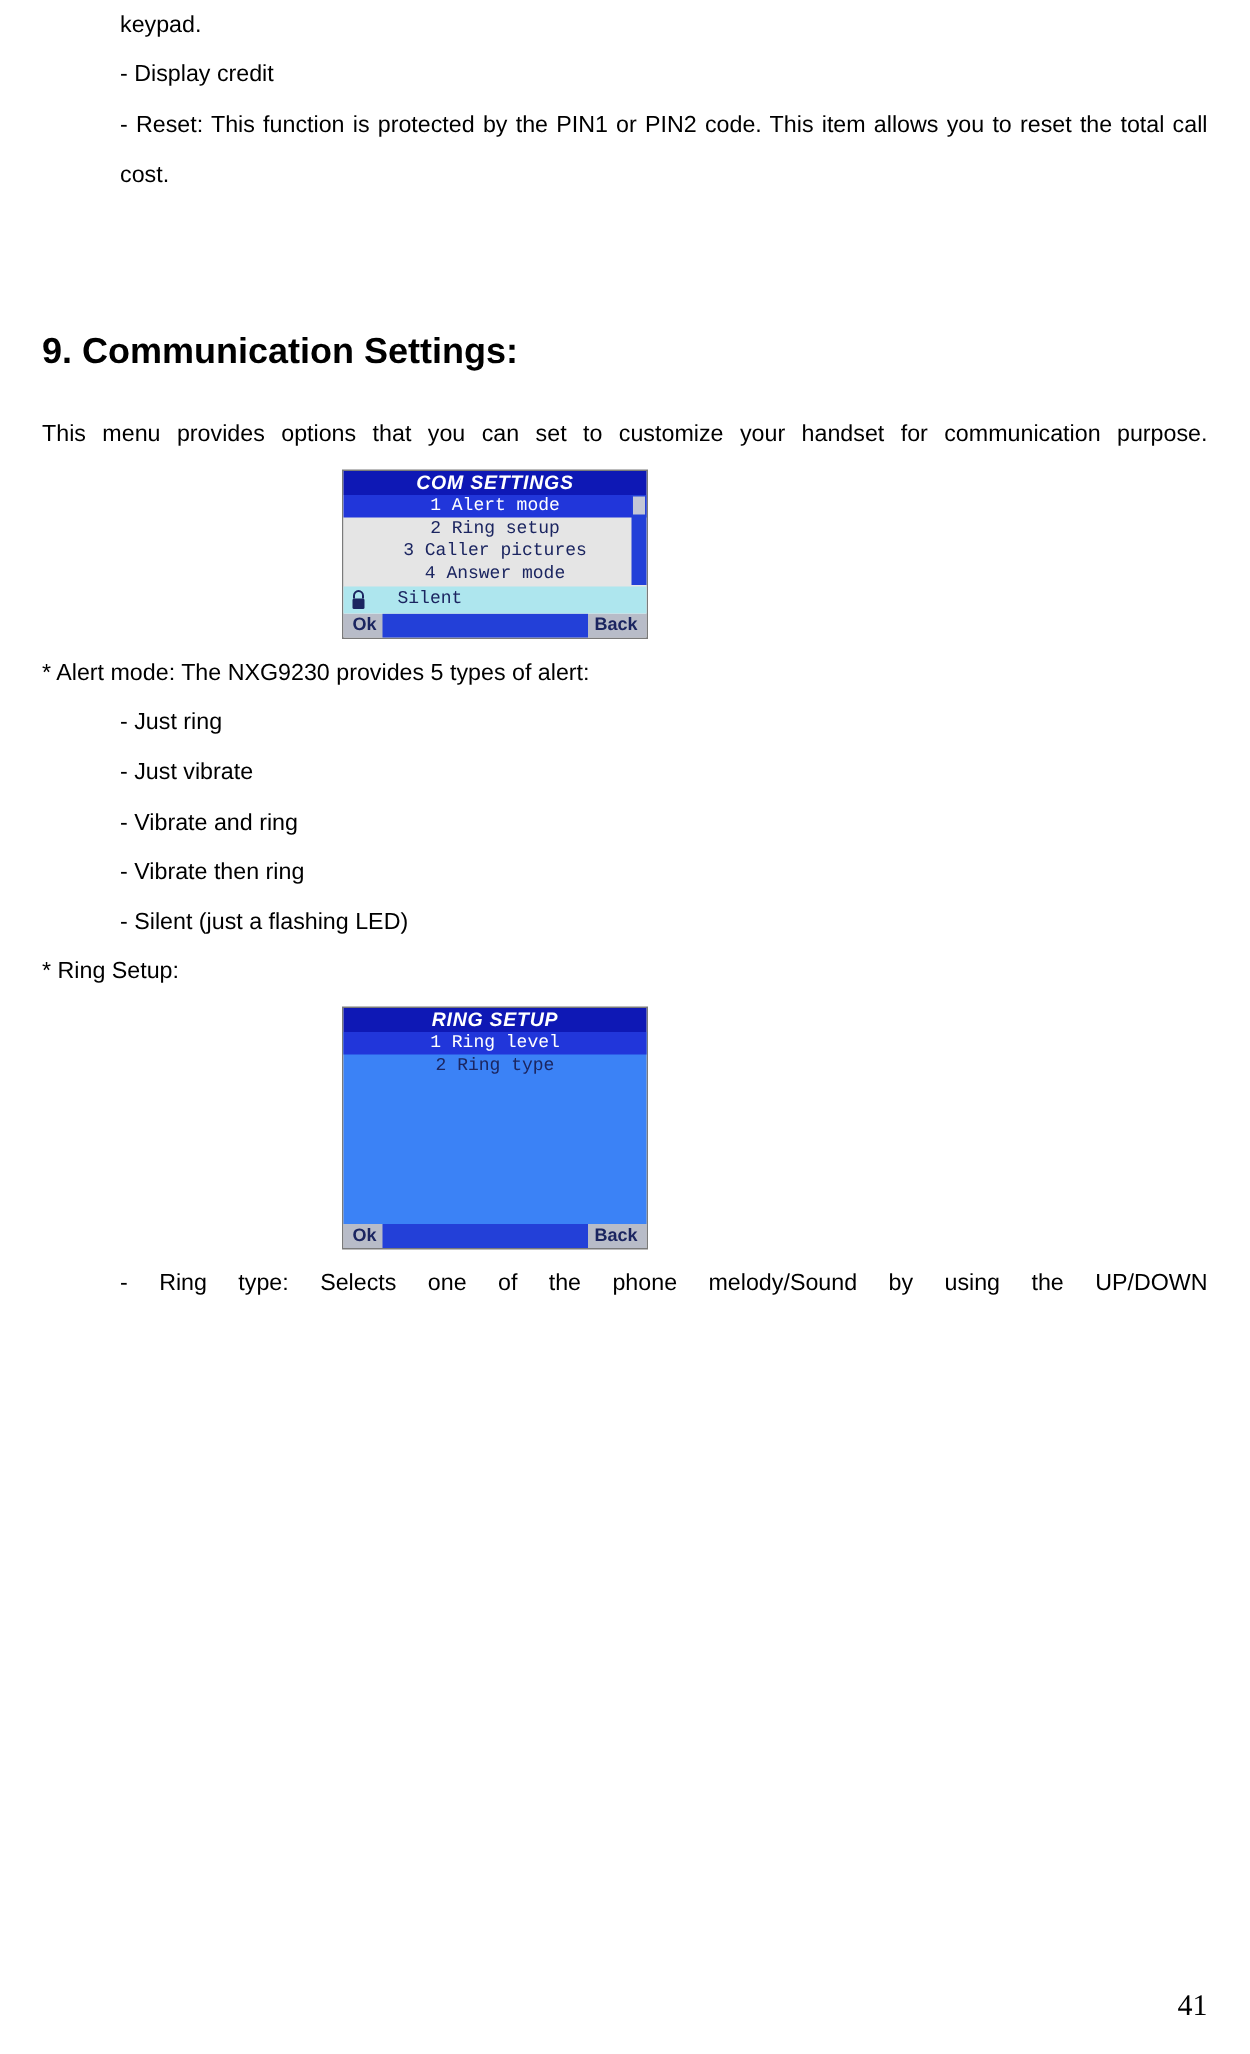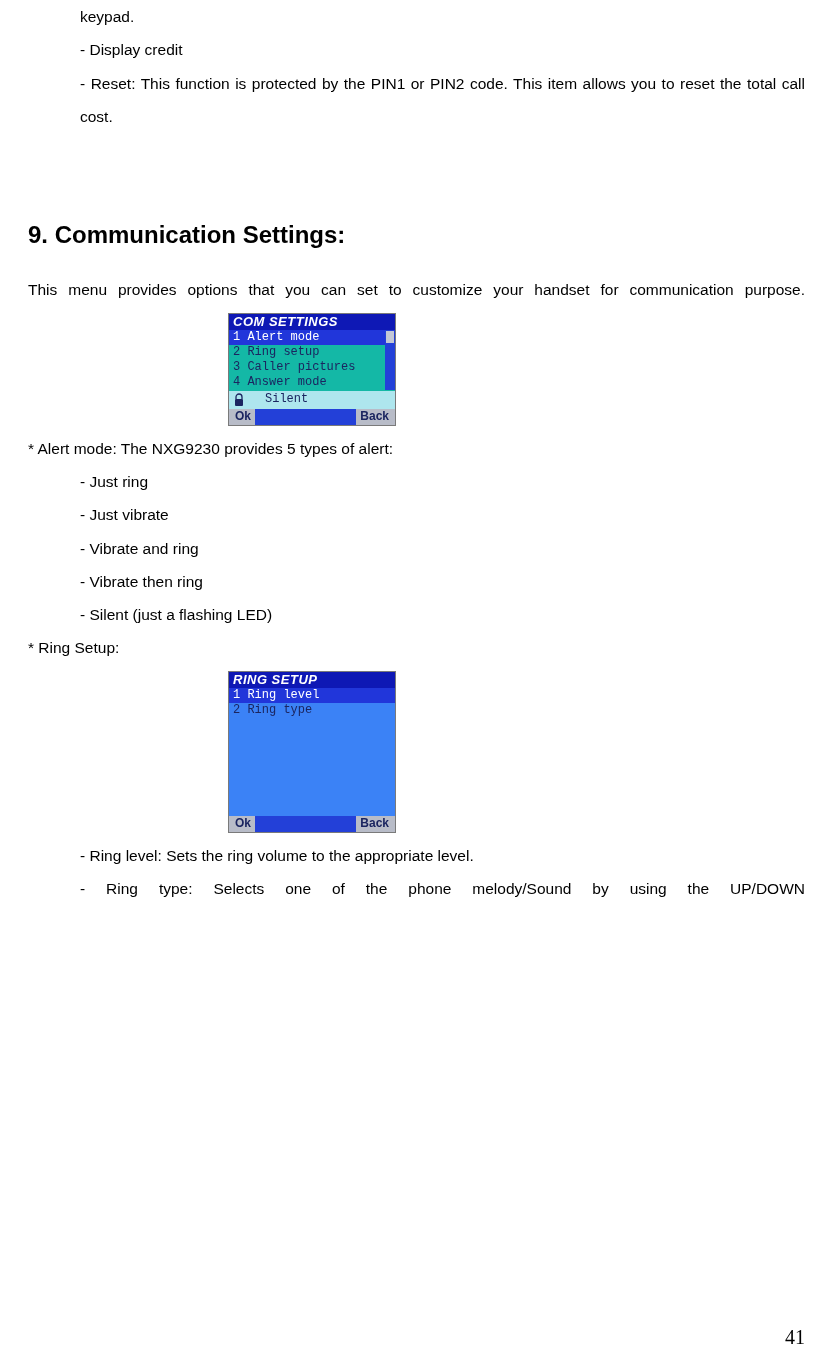--- a/index.html
+++ b/index.html
@@ -40,38 +40,39 @@
       margin-top: 88px;
       margin-bottom: 24px;
     }
     .screenshot-wrap {
       display: flex;
       justify-content: flex-start;
       padding-left: 200px;
       margin: 6px 0;
     }
     .phone-screen {
-      width: 168px;
+      width: 204px;
       border: 1px solid #7a7a7a;
       font-family: "Courier New", monospace;
       font-size: 12px;
       line-height: 1.1;
+      text-align: center;
     }
     .titlebar {
       background: #0e18b5;
       color: #fff;
       font-family: "Arial Black", Arial, sans-serif;
       font-weight: 900;
       font-size: 13px;
       padding: 1px 4px;
       font-style: italic;
       letter-spacing: 0.5px;
     }
     .menu-body {
-      background: #14b8a6;
+      background: #e5e5e5;
       position: relative;
     }
     .menu-row {
       padding: 1px 4px;
       color: #1b2560;
       font-size: 12px;
     }
     .menu-row.selected {
       background: #2136da;
       color: #fff;
@@ -197,18 +198,17 @@
       </div>
       <div class="softkeys">
         <span>Ok</span>
         <span class="softkey-center"></span>
         <span>Back</span>
       </div>
     </div>
   </div>
 
   <div class="indent-1">
-    <p class="para-left">- Ring level: Sets the ring volume to the appropriate level.</p>
     <p class="para-just">- Ring type: Selects one of the phone melody/Sound by using the UP/DOWN</p>
   </div>
 </div>
 
 <div class="page-num">41</div>
 
 </body></html>

